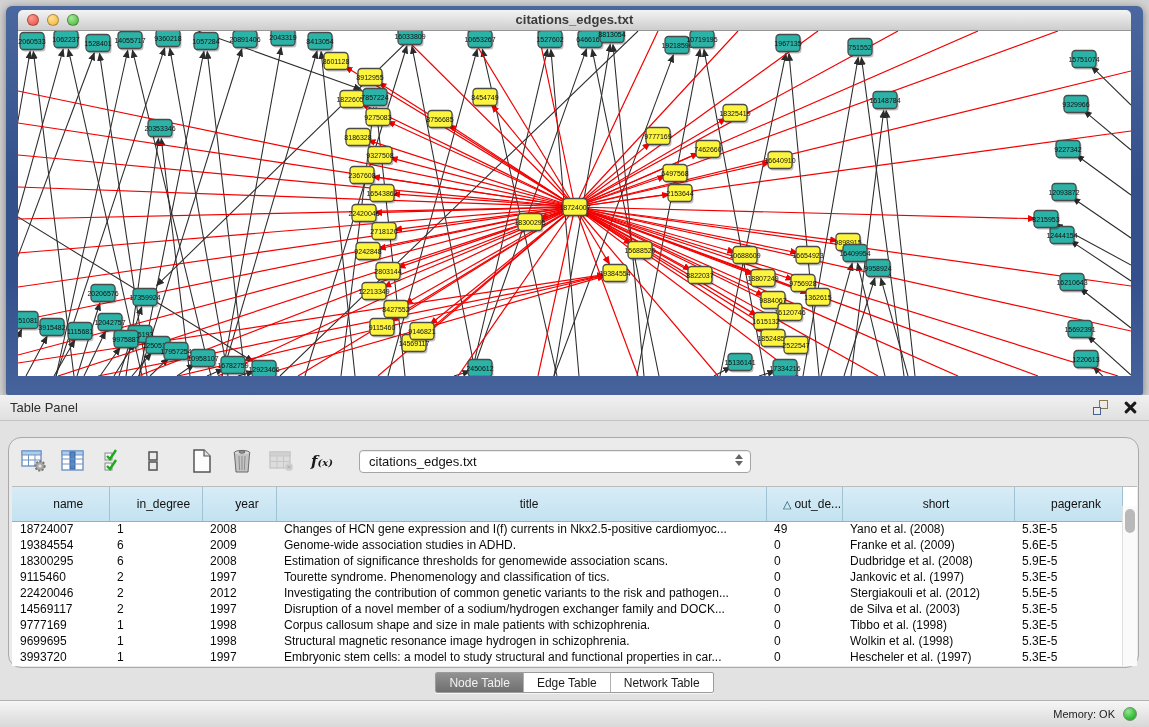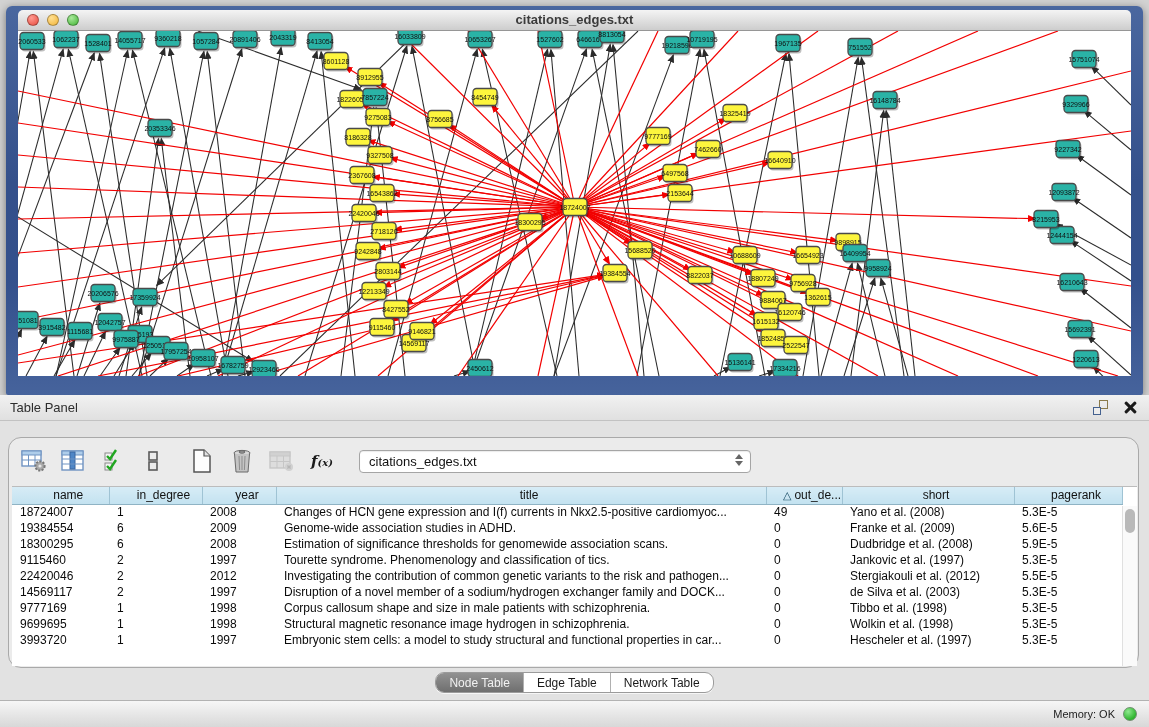--- a/index.html
+++ b/index.html
@@ -45,31 +45,31 @@
     line-height:21px; padding-left:9px; box-shadow:inset 0 1px 1px rgba(0,0,0,.08); }
   .combo .spin { position:absolute; right:7px; top:3px; display:flex; flex-direction:column; gap:2px; }
   .combo .spin i { display:block; width:0; height:0; border-left:4px solid transparent; border-right:4px solid transparent; }
   .combo .spin i.up { border-bottom:5px solid #666; }
   .combo .spin i.dn { border-top:5px solid #666; }
 
   
   .table-wrap { position:absolute; left:3px; top:48px; width:1125px; height:180px; background:#fff;
     border-top:1px solid #bcbcbc; overflow:hidden; }
   table.grid { border-collapse:collapse; table-layout:fixed; width:1110px; font-size:12px; color:#0a0a0a; }
-  table.grid th { height:17px; background:linear-gradient(180deg,#d7ecf6,#c3e2f0);
+  table.grid th { height:34px; background:linear-gradient(180deg,#d7ecf6,#c3e2f0);
     border-right:1px solid #9fc3d4; border-bottom:1px solid #8fb3c4;
     font-weight:normal; font-size:12px; color:#111; text-align:center; overflow:hidden; white-space:nowrap;padding-left:16px; }
   table.grid td { height:16px; padding:0 2px 0 8px; white-space:nowrap; overflow:hidden; }
   .sort-tri { color:#174a63; font-size:11px; margin-right:3px; }
   .vscroll { position:absolute; right:0; top:19px; width:15px; height:161px; background:#fafafa; border-left:1px solid #e0e0e0; }
   .vthumb { position:absolute; left:2px; top:3px; width:10px; height:24px; background:#b9b9b9; border-radius:6px; }
 
   
   .tabs-row { position:absolute; left:0; top:251px; width:100%; display:flex; justify-content:center; }
-  .segmented { display:flex; height:21px; border:1px solid #9b9b9b; border-radius:9px; overflow:hidden;
+  .segmented { display:flex; height:21px; border:1px solid #9b9b9b; border-radius:2px; overflow:hidden;
     background:#fff; font-size:12px; box-shadow:0 1px 0 rgba(255,255,255,.7); }
   .segment { padding:0 13px; line-height:20px; color:#1a1a1a; border-left:1px solid #b0b0b0; cursor:default; }
   .segment:first-child { border-left:none; }
   .segment.selected { background:linear-gradient(180deg,#929292,#6f6f6f); color:#f2f2f2; }
 
   
   .status-bar { position:absolute; left:0; top:700px; width:1149px; height:27px;
     background:linear-gradient(180deg,#f6f6f6,#d8d8d8); border-top:1px solid #b2b2b2; }
   .mem { position:absolute; right:34px; top:7px; font-size:11px; color:#222; }
   .mem-dot { position:absolute; right:12px; top:6px; width:14px; height:14px; border-radius:50%;

